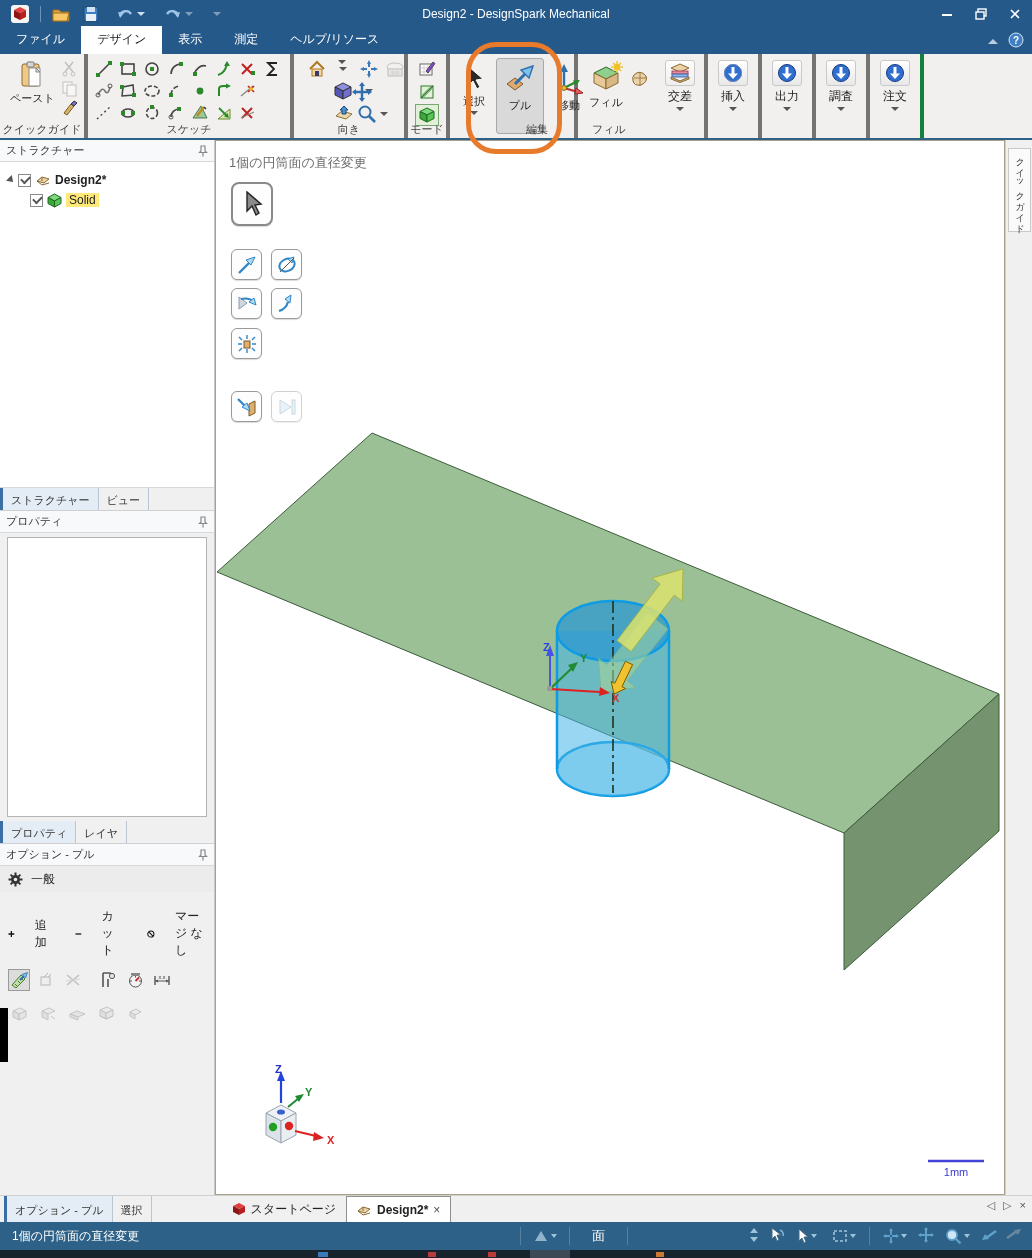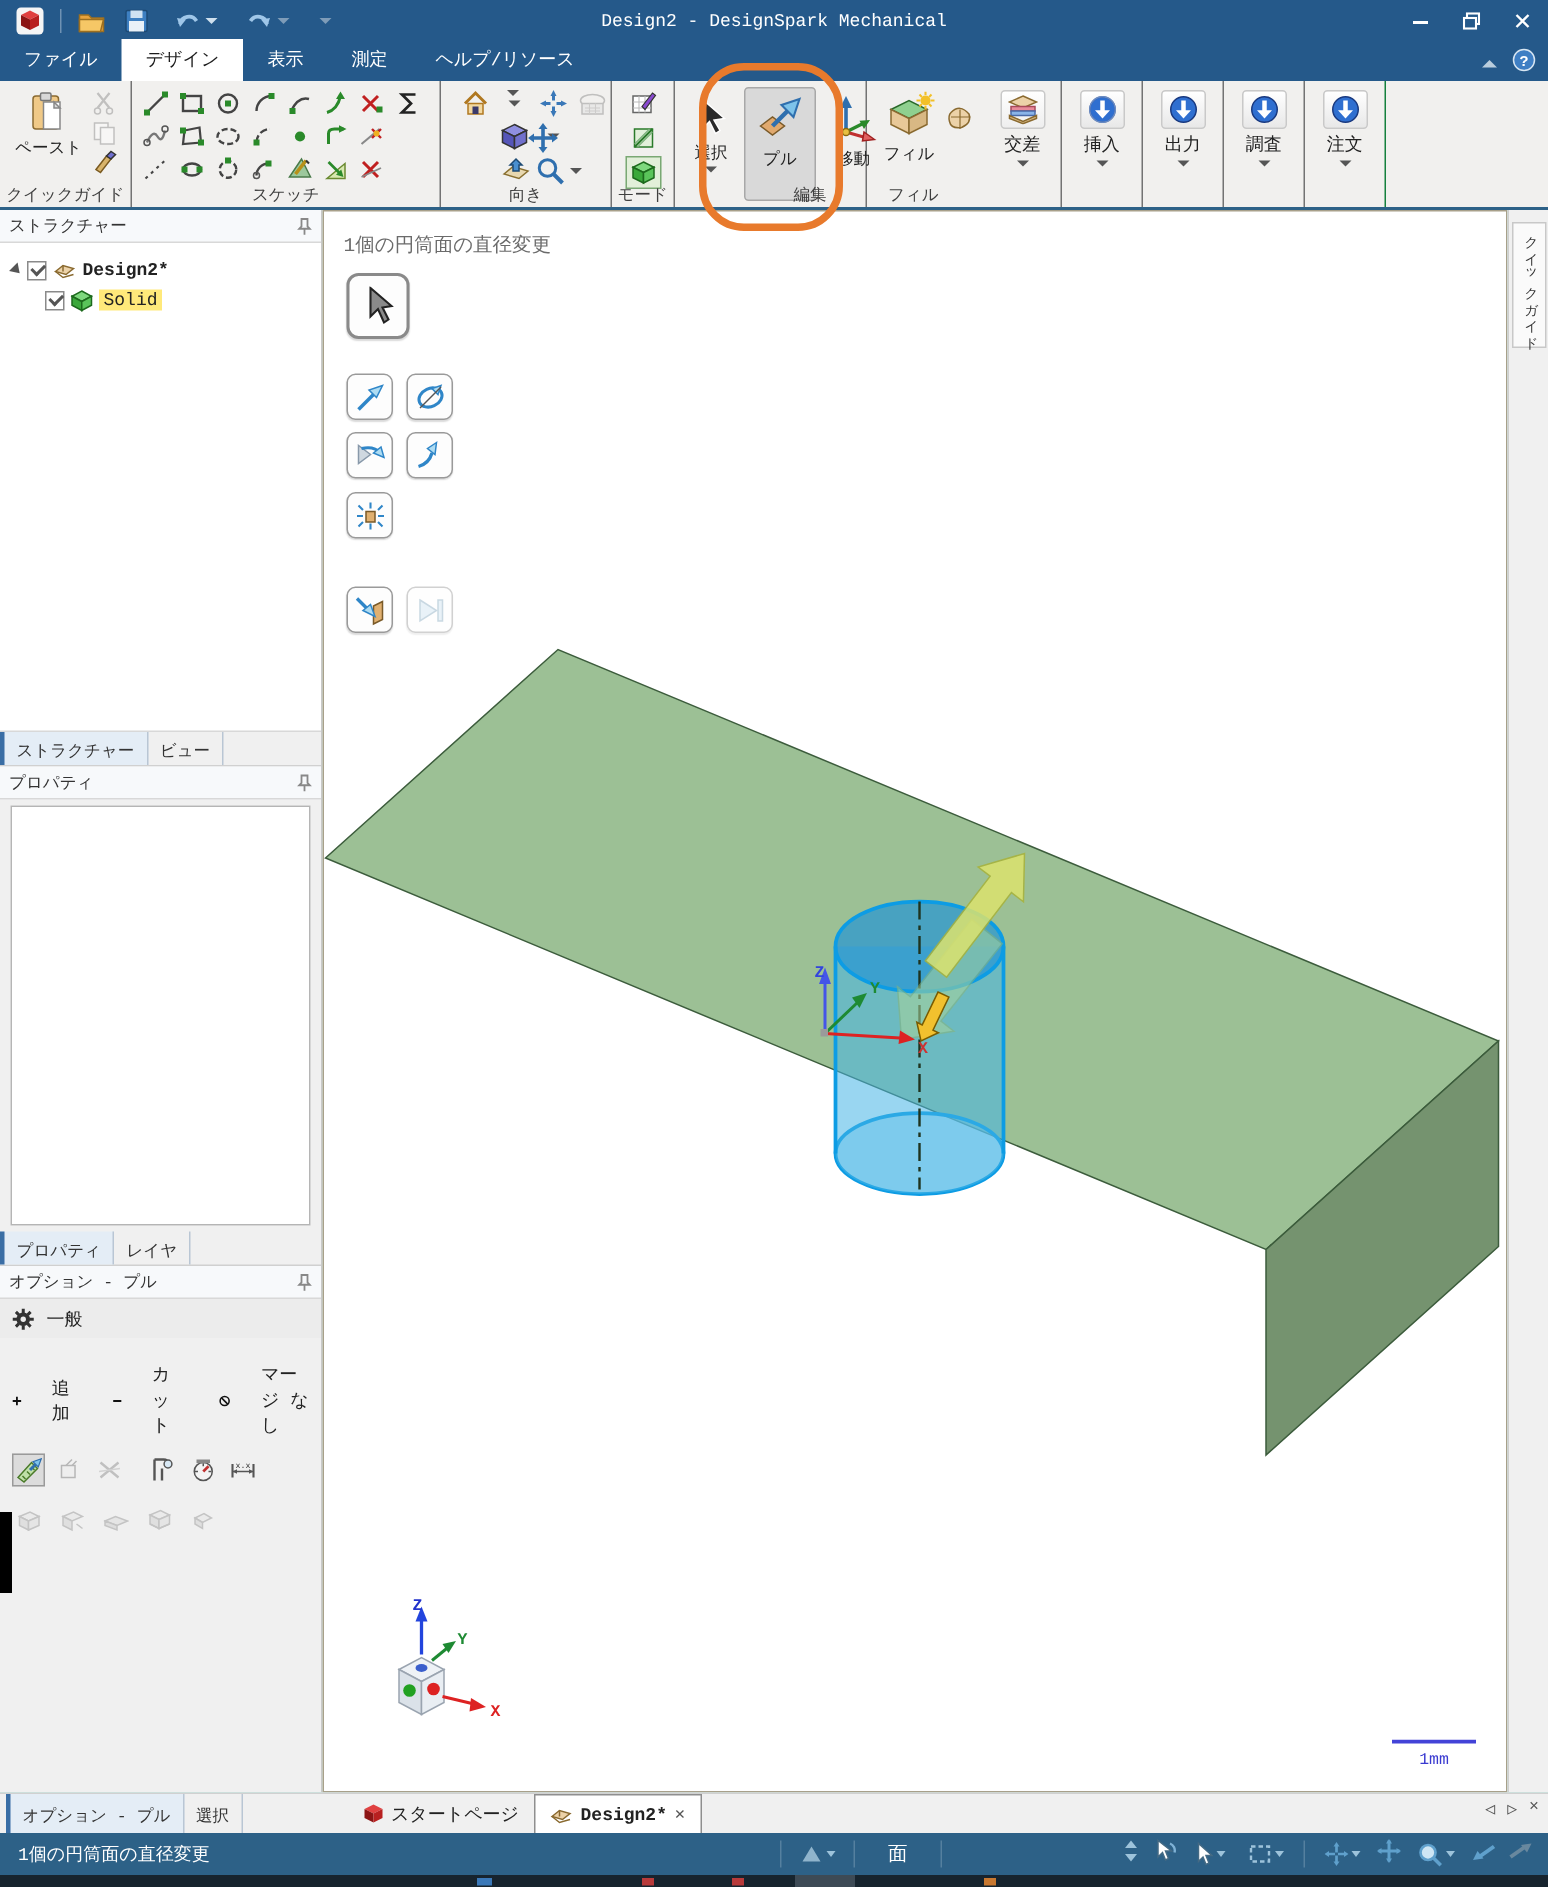--- a/index.html
+++ b/index.html
@@ -1,18 +1,18 @@
 <!DOCTYPE html>
 <html><head>
 <meta charset="utf-8">
 <style>
   * { margin:0; padding:0; box-sizing:border-box; }
   body { background:#444; }
   #app { position:relative; width:1032px; height:1258px; background:#5eead4;
-         font-family:Liberation Mono, monospace; overflow:hidden;
+         font-family:Liberation Sans, sans-serif; overflow:hidden;
          font-size:12px; color:#222; }
   .abs { position:absolute; }
 
   
   .titlebar { left:0; top:0; width:1032px; height:28px; background:#25598a; display:flex; align-items:center; }
   .qat { display:flex; align-items:center; gap:10px; padding-left:10px; }
   .qat-sep { width:1px; height:16px; background:#6f92b3; }
   .win-title { position:absolute; left:0; right:0; text-align:center; color:#fff; font-size:12px; pointer-events:none; }
   .win-controls { position:absolute; right:0; top:0; height:28px; display:flex; }
   .win-btn { width:34px; height:28px; color:#fff; display:flex; align-items:center; justify-content:center; font-size:13px; }
@@ -21,21 +21,21 @@
   .caret-d.dark { border-top-color:#555; }
 
   
   .menubar { left:0; top:28px; width:1032px; height:26px; background:#25598a; display:flex; align-items:flex-end; }
   .menu-tab { padding:5px 16px 6px 16px; color:#fff; font-size:12px; }
   .menu-tab.active { background:#fff; color:#1a1a1a;margin-top:32px; }
   .menu-right { position:absolute; right:8px; top:32px; display:flex; align-items:center; gap:10px; }
 
   
   .ribbon { left:0; top:54px; width:1032px; height:86px; background:#f1f0ee; border-bottom:2px solid #2d6187; display:flex; }
-  .rgroup { position:relative; height:84px; border-right:1px solid #737373; padding:4px 4px 14px 4px; }
+  .rgroup { position:relative; height:84px; border-right:4px solid #737373; padding:4px 4px 14px 4px; }
   .rglabel { position:absolute; bottom:1px; left:0; width:100%; text-align:center; font-size:11px; color:#3f3f3f; }
   .bigbtn { display:flex; flex-direction:column; align-items:center; justify-content:flex-start; gap:2px; padding:3px 6px; border-radius:3px; }
   .bigbtn .blabel { font-size:11px; color:#222; }
   .bigbtn.pressed { background:#d9d9d9; border:1px solid #a8a8a8; }
   .icon16 { width:17px; height:17px; display:inline-block; }
   .icon20 { width:20px; height:20px; display:inline-block; }
   .icon26 { width:28px; height:28px; display:inline-block; }
   .sk-grid { display:grid; grid-template-columns:repeat(8,24px); grid-template-rows:repeat(3,22px); }
   .sk-cell { display:flex; align-items:center; justify-content:center; }
   .modecol { display:flex; flex-direction:column; gap:1px; align-items:center; }
@@ -550,21 +550,21 @@
             <svg width="20" height="20" viewBox="0 0 20 20">
               <circle cx="10" cy="10" r="8.5" fill="#2f6fd0" stroke="#1a3a80"></circle>
               <path d="M10 4 v8" stroke="#fff" stroke-width="3"></path>
               <polygon points="10,16 5,10.5 15,10.5" fill="#fff"></polygon>
             </svg>
           </span>
         <span class="blabel">調査</span>
         <span class="caret-d dark"></span>
       </div>
     </div>
-    <div class="rgroup" style="width:54px;border-right:1px solid #15803d">
+    <div class="rgroup" style="width:54px;border-right:4px solid #15803d">
       <div class="dropbtn">
         <span class="bluecirc">
             <svg width="20" height="20" viewBox="0 0 20 20">
               <circle cx="10" cy="10" r="8.5" fill="#2f6fd0" stroke="#1a3a80"></circle>
               <path d="M10 4 v8" stroke="#fff" stroke-width="3"></path>
               <polygon points="10,16 5,10.5 15,10.5" fill="#fff"></polygon>
             </svg>
           </span>
         <span class="blabel">注文</span>
         <span class="caret-d dark"></span>

